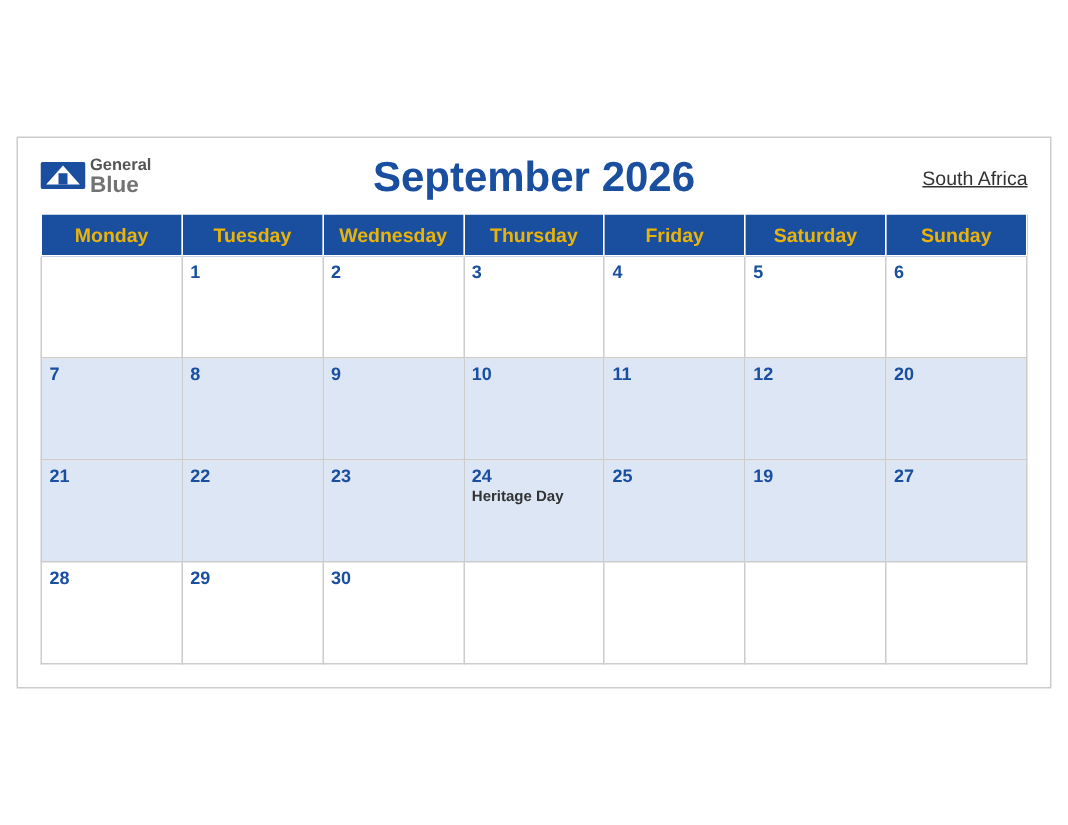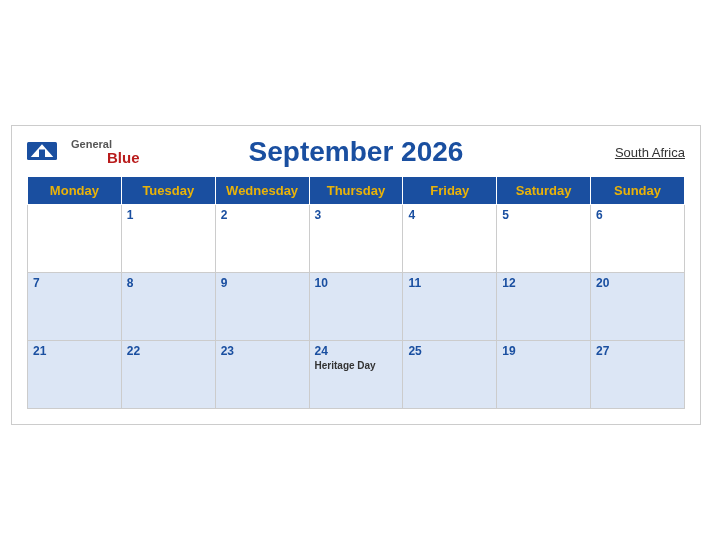--- a/index.html
+++ b/index.html
@@ -33,34 +33,33 @@
       align-items: center;
     }
     .logo-general {
       font-size: 11px;
       color: #555;
       font-weight: bold;
       line-height: 1;
     }
     .logo-blue {
       font-size: 15px;
-      color: #b91c1c;
+      color: #737373;
       font-weight: bold;
       line-height: 1;
-      margin-left: 36px;
     }
     .logo-icon {
       width: 30px;
       height: 18px;
       margin-bottom: 2px;
     }
     .logo-wrapper {
       display: flex;
       align-items: center;
-      gap: 14px;
+      gap: 3px;
     }
     .country-label {
       position: absolute;
       right: 0;
       font-size: 13px;
       color: #333;
       text-decoration: underline;
     }
     .calendar-title {
       font-size: 28px;
@@ -201,15 +200,30 @@
           <td class="shaded">
             <span class="day-number">25</span>
           </td>
           <td class="shaded">
             <span class="day-number">19</span>
           </td>
           <td class="shaded">
             <span class="day-number">27</span>
           </td>
         </tr>
+        <tr>
+          <td>
+            <span class="day-number">28</span>
+          </td>
+          <td>
+            <span class="day-number">29</span>
+          </td>
+          <td>
+            <span class="day-number">30</span>
+          </td>
+          <td></td>
+          <td></td>
+          <td></td>
+          <td></td>
+        </tr>
       </tbody>
   </table>
 </div>
 
 </body></html>

